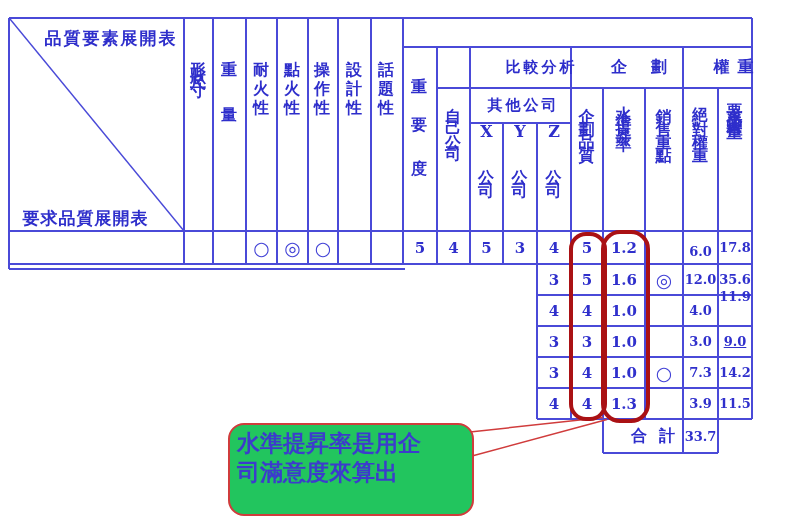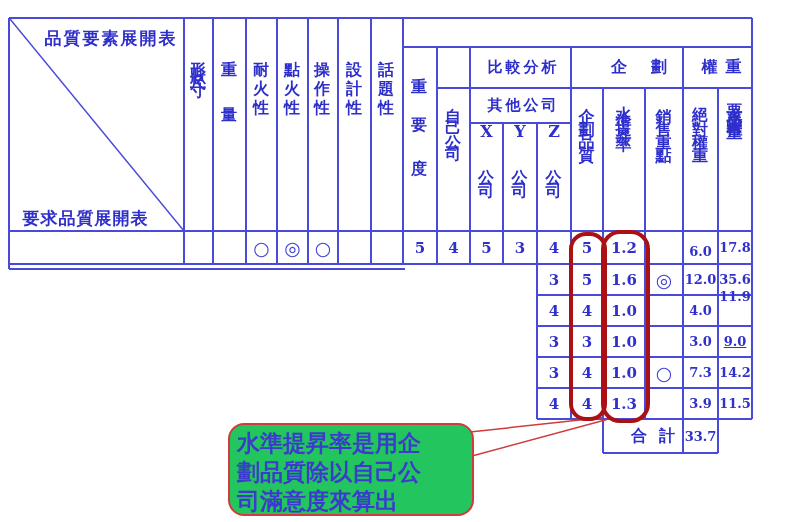--- a/index.html
+++ b/index.html
@@ -84,23 +84,23 @@
   <div class="htext" style="left:13px;top:206px;width:145px;height:24px;font-size:17px;letter-spacing:1px;">要求品質展開表</div>
 
   <div class="vtext ls7" style="left:189px;top:48px;">形狀尺寸</div>
   <div class="vtext ls46" style="left:220px;top:48px;">重量</div>
   <div class="vtext ls19" style="left:252px;top:48px;">耐火性</div>
   <div class="vtext ls19" style="left:283px;top:48px;">點火性</div>
   <div class="vtext ls19" style="left:313px;top:48px;">操作性</div>
   <div class="vtext ls19" style="left:345px;top:48px;">設計性</div>
   <div class="vtext ls19" style="left:377px;top:48px;">話題性</div>
 
-  <div class="htext" style="left:470px;top:47px;width:101px;height:41px;font-size:15px;letter-spacing:3px;padding-left:3px;">比較分析</div>
+  <div class="htext" style="left:470px;top:47px;width:101px;height:41px;font-size:15px;letter-spacing:3px;padding-left:21px;">比較分析</div>
   <div class="htext" style="left:571px;top:47px;width:112px;height:41px;font-size:16px;letter-spacing:24px;padding-left:24px;">企劃</div>
-  <div class="htext" style="left:683px;top:47px;width:69px;height:41px;font-size:16px;letter-spacing:8px;padding-left:8px;">權重</div>
+  <div class="htext" style="left:683px;top:47px;width:69px;height:41px;font-size:16px;letter-spacing:8px;padding-left:20px;">權重</div>
   <div class="htext" style="left:470px;top:88px;width:101px;height:35px;font-size:15px;letter-spacing:3px;padding-left:3px;">其他公司</div>
 
   <div class="vtext ls40" style="left:410px;top:65px;">重要度</div>
   <div class="vtext ls13" style="left:444px;top:95px;">自己公司</div>
   <div class="vtext ls15" style="left:477px;top:122px;">X公司</div>
   <div class="vtext ls15" style="left:510.5px;top:122px;">Y公司</div>
   <div class="vtext ls15" style="left:544.5px;top:122px;">Z公司</div>
   <div class="vtext ls13" style="left:577.5px;top:95px;">企劃品質</div>
   <div class="vtext ls7" style="left:614.5px;top:93px;">水準提昇率</div>
   <div class="vtext ls13" style="left:654.5px;top:95px;">銷售重點</div>
@@ -162,17 +162,16 @@
   <div class="cell num small" style="left:718px;top:388px;width:34px;height:31px;">11.5</div>
 
   <div class="htext" style="left:603px;top:419px;width:80px;height:34px;font-size:16px;letter-spacing:12px;padding-left:16px;">合計</div>
   <div class="cell num small" style="left:683px;top:419px;width:35px;height:34px;">33.7</div>
 
   <div class="redbox" style="left:569px;top:232px;width:38px;height:189px;border-radius:17px;"></div>
   <div class="redbox" style="left:601px;top:230px;width:49px;height:193px;border-radius:19px;"></div>
 
   <div id="callout">
     <div>水準提昇率是用企</div>
-    <div>劃品質除以自己公</div>
     <div>司滿意度來算出</div>
   </div>
 
 </div>
 
 </body></html>

